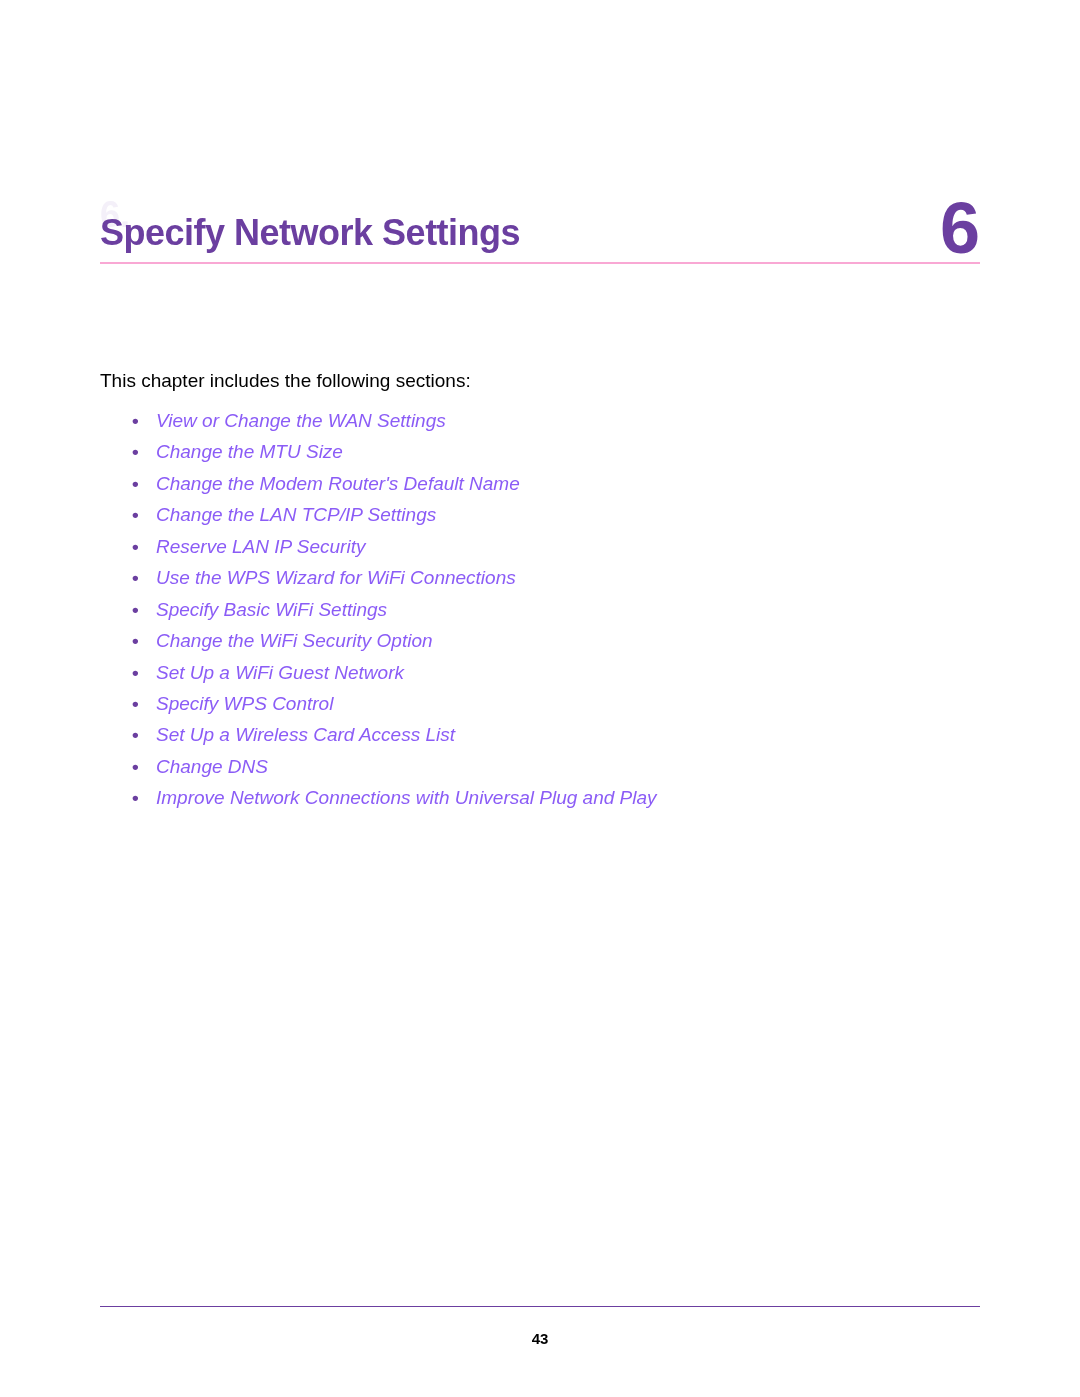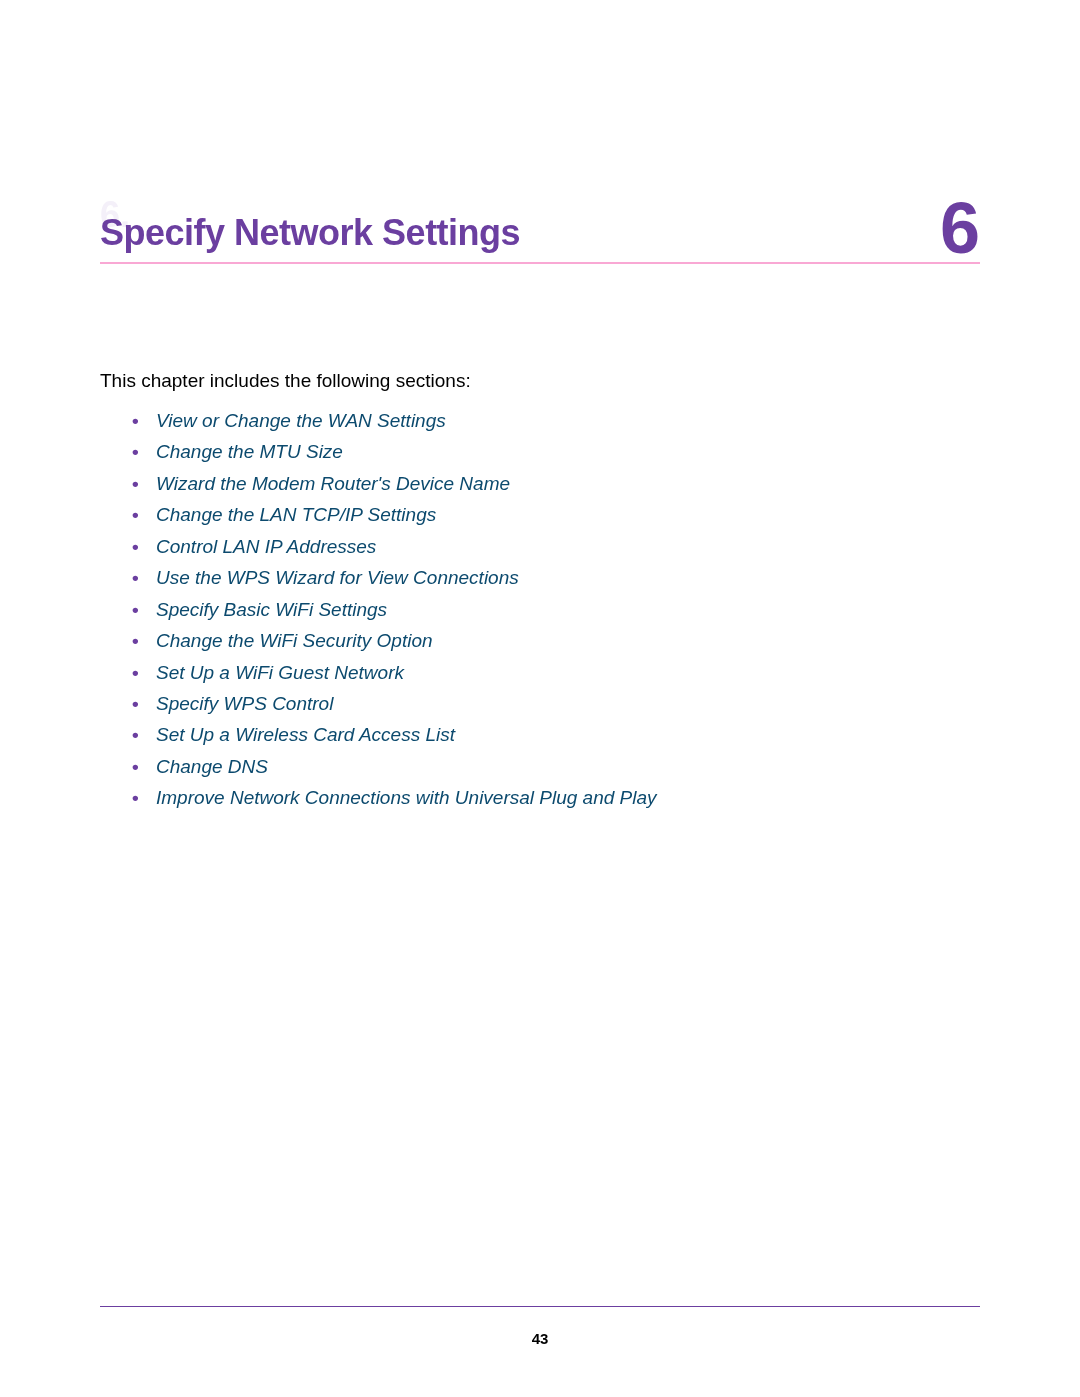--- a/index.html
+++ b/index.html
@@ -61,21 +61,21 @@
       margin-bottom: 14px;
     }
     .section-list {
       list-style: none;
       padding-left: 56px;
     }
     .section-list li {
       position: relative;
       font-size: 19px;
       font-style: italic;
-      color: #0c4a6e;
+      color: #8b5cf6;
       line-height: 1.55;
       margin-bottom: 2px;
     }
     .section-list li::before {
       content: "•";
       position: absolute;
       left: -24px;
       color: #6b3fa0;
       font-style: normal;
       font-weight: bold;
@@ -108,24 +108,24 @@
   <div class="header-row">
     <div class="chapter-title">Specify Network Settings</div>
     <div class="chapter-number">6</div>
   </div>
 
   <div class="body-area">
     <div class="intro-text">This chapter includes the following sections:</div>
     <ul class="section-list">
       <li>View or Change the WAN Settings</li>
       <li>Change the MTU Size</li>
-      <li>Wizard the Modem Router's Device Name</li>
+      <li>Change the Modem Router's Default Name</li>
       <li>Change the LAN TCP/IP Settings</li>
-      <li>Control LAN IP Addresses</li>
-      <li>Use the WPS Wizard for View Connections</li>
+      <li>Reserve LAN IP Security</li>
+      <li>Use the WPS Wizard for WiFi Connections</li>
       <li>Specify Basic WiFi Settings</li>
       <li>Change the WiFi Security Option</li>
       <li>Set Up a WiFi Guest Network</li>
       <li>Specify WPS Control</li>
       <li>Set Up a Wireless Card Access List</li>
       <li>Change DNS</li>
       <li>Improve Network Connections with Universal Plug and Play</li>
     </ul>
   </div>
 

